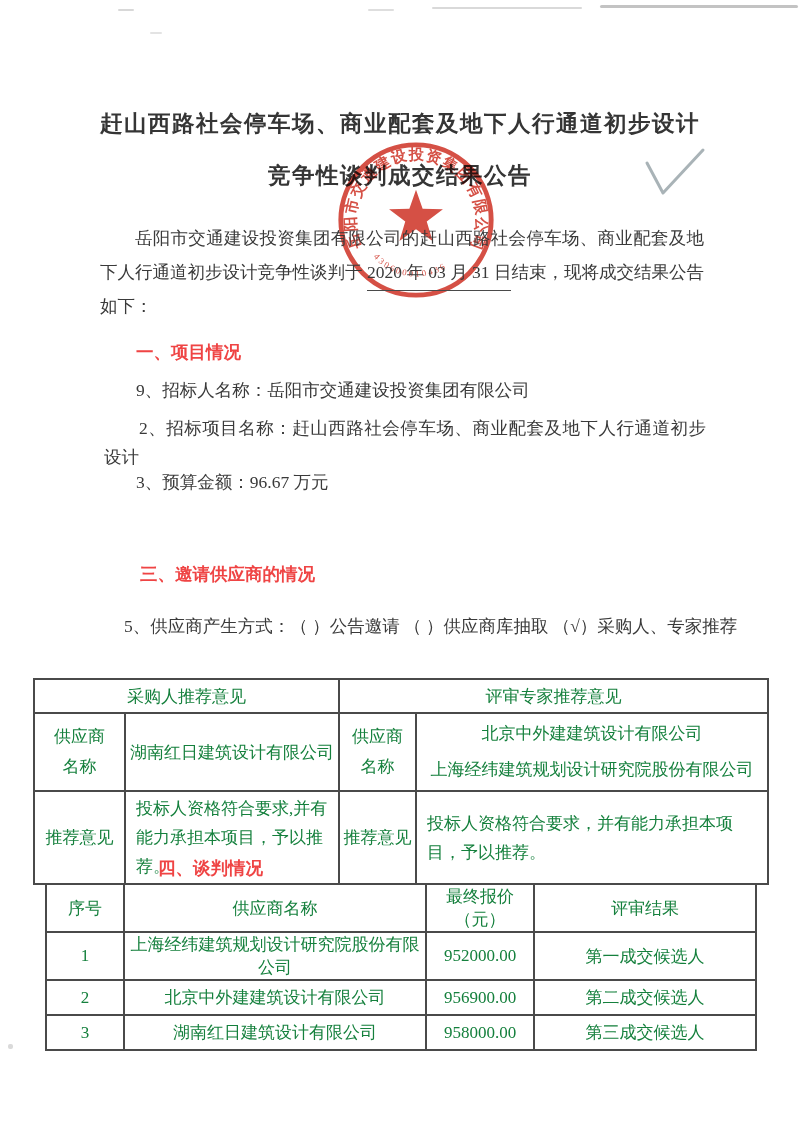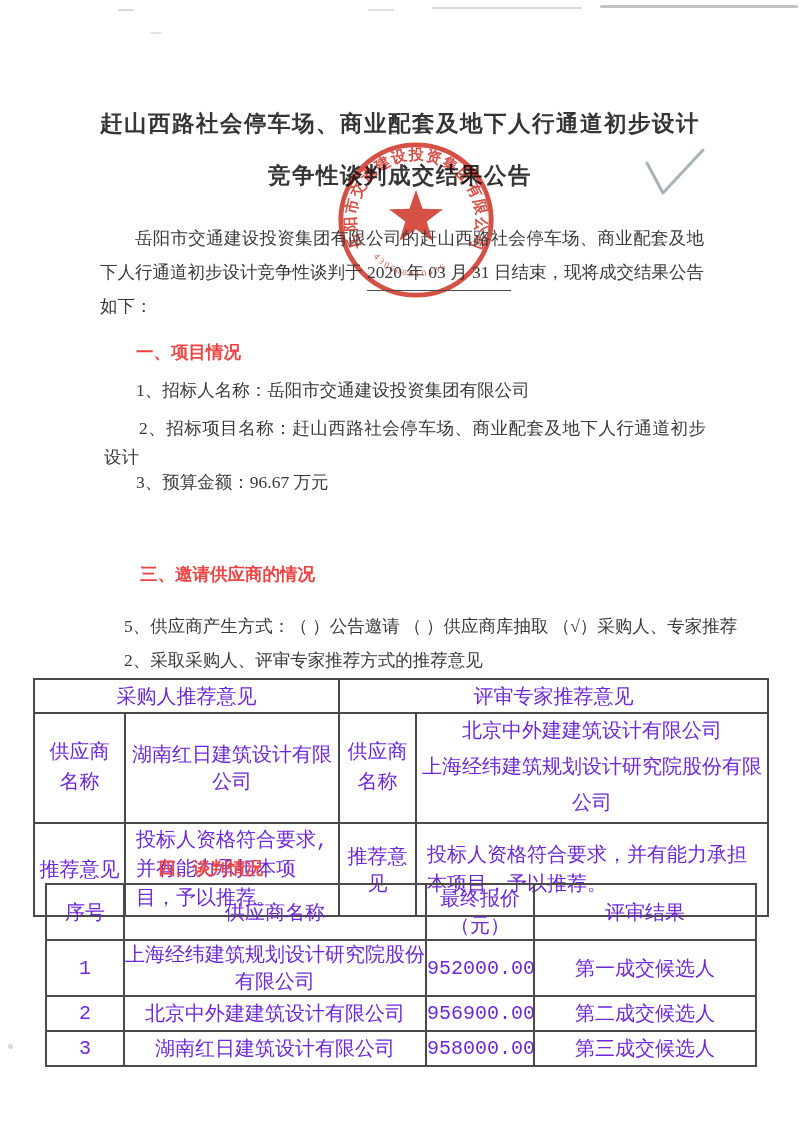--- a/index.html
+++ b/index.html
@@ -41,21 +41,21 @@
   .it11{left:136px;top:378px;}
   .it12{left:104px;top:414px;width:602px;white-space:normal;text-indent:2em;line-height:29px;text-align:justify;}
   .it13{left:136px;top:470px;}
   .h2sec{left:140px;top:510px;}
   .h3sec{left:140px;top:562px;}
   .it31{left:124px;top:614px;}
   .it32{left:124px;top:648px;}
   .h4sec{left:158px;top:856px;}
 
   table{border-collapse:collapse;position:absolute;table-layout:fixed;
-    font-size:20px;color:#6d28d9;font-family:Liberation Mono, monospace;}
+    font-size:17px;color:#15803d;}
   td{border:2px solid #4a4a4a;vertical-align:middle;text-align:center;
     padding:0;overflow:hidden;}
   .t-rec{left:33px;top:678px;width:734px;}
   .t-rec .hrow td{height:32px;}
   .t-rec .r2 td{height:76px;}
   .t-rec .r3 td{height:61px;}
   .stack div{line-height:30px;}
   .two-lines div{line-height:36px;}
   .opinion{text-align:left;padding:2px 10px;line-height:29px;}
   .t-neg{left:45px;top:883px;width:710px;}
@@ -91,28 +91,27 @@
       <textPath href="#sealTopArc" startOffset="4" textLength="252">岳阳市交通建设投资集团有限公司</textPath>
     </text>
     <text font-size="9" fill="#cf372b" letter-spacing="2.5">
       <textPath href="#sealBottomArc" startOffset="13">430600010436</textPath>
     </text>
   </svg>
 
   <p class="intro"><span>岳阳市交通建设投资集团有限公司的赶山西路社会停车场、商业配套及地下人行通道初步设计竞争性谈判于 </span><span class="date-underline">2020 年 03 月 31 日</span><span>结束，现将成交结果公告如下：</span></p>
 
   <div class="line bold h1sec">一、项目情况</div>
-  <div class="line it11">1、招标人名称：岳阳市交通建设投资集团有限公司</div>
+  <div class="line it11">9、招标人名称：岳阳市交通建设投资集团有限公司</div>
   <div class="line it12">2、招标项目名称：赶山西路社会停车场、商业配套及地下人行通道初步设计</div>
   <div class="line it13">3、预算金额：96.67 万元</div>
 
 
   <div class="line bold h3sec">三、邀请供应商的情况</div>
   <div class="line it31">5、供应商产生方式：（ ）公告邀请 （ ）供应商库抽取 （√）采购人、专家推荐</div>
-  <div class="line it32">2、采取采购人、评审专家推荐方式的推荐意见</div>
 
   <table class="t-rec">
     <colgroup>
       <col style="width:91px">
         <col style="width:214px">
         <col style="width:77px">
         <col style="width:352px">
     </colgroup>
     <tbody>
       <tr class="hrow">

